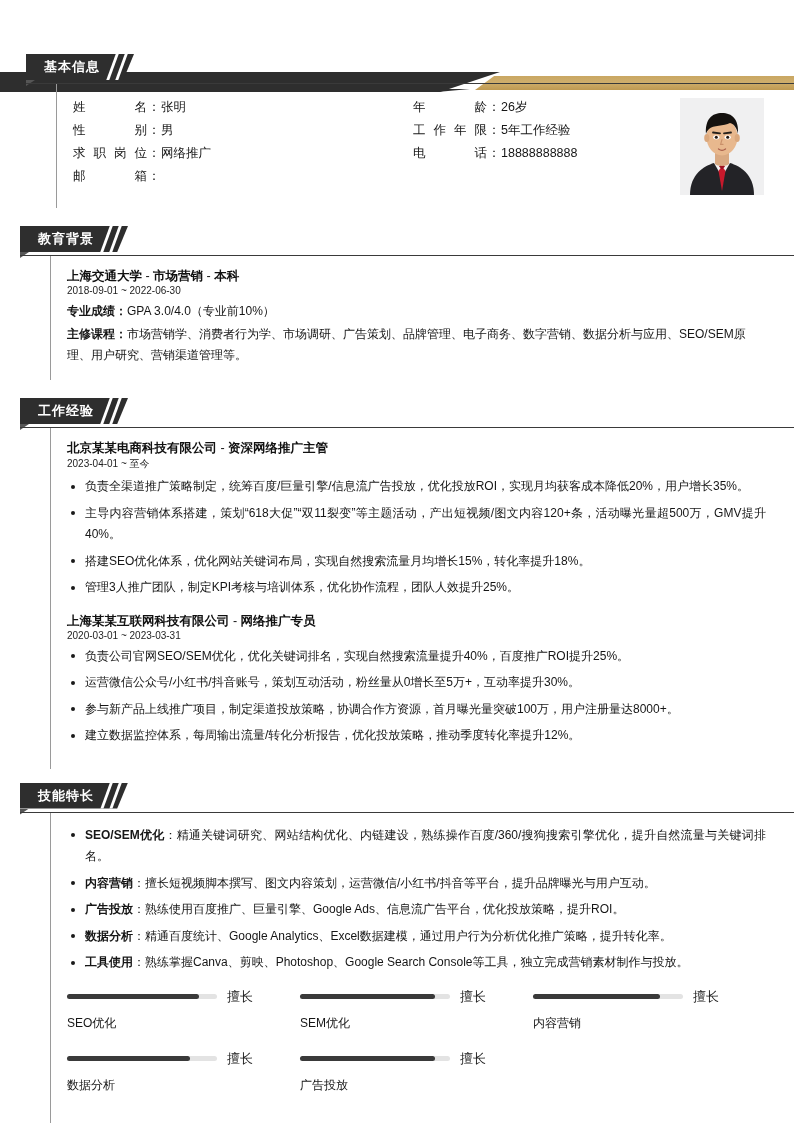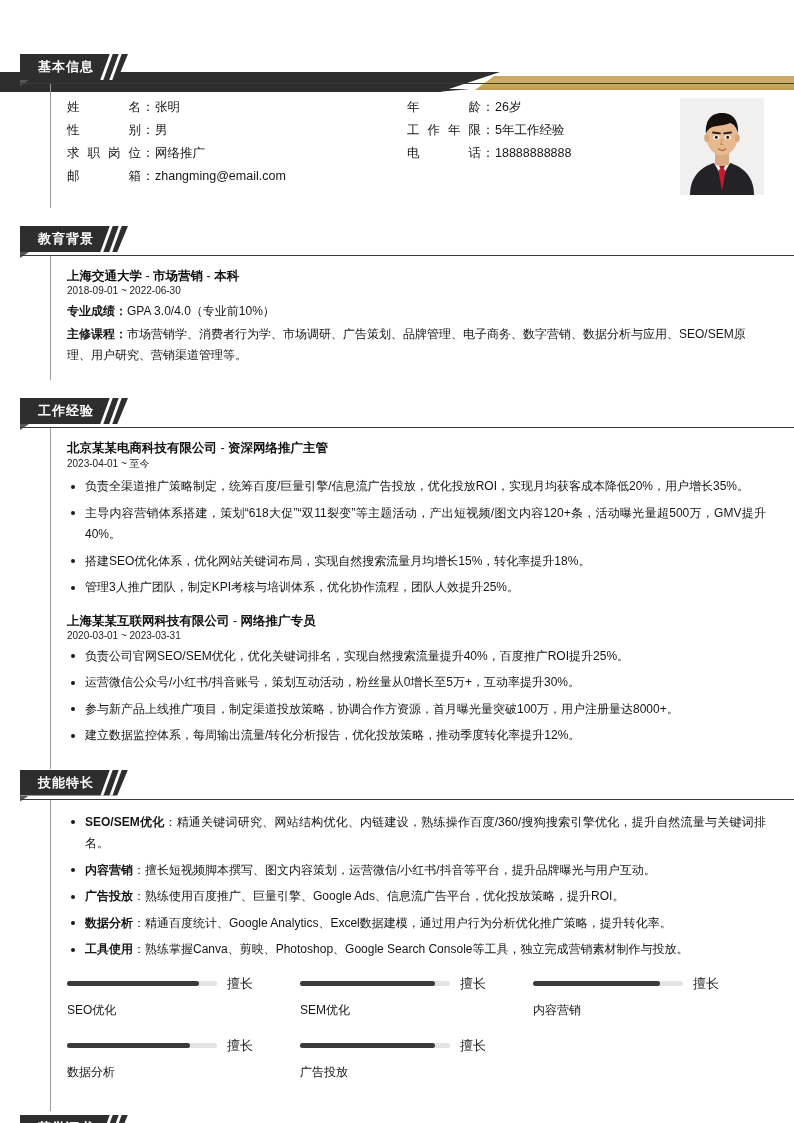--- a/index.html
+++ b/index.html
@@ -208,21 +208,21 @@
 <body>
 
 <div class="page">
 
   <div class="top-banner">
     <div class="dark"></div>
     <div class="dark-thin"></div>
     <div class="gold"></div>
   </div>
 
-  <div class="section" style="margin-top:54px;">
+  <div class="section" style="margin-top:54px;padding-left:6px;">
     <div class="sec-head">
       <div class="sec-badge">
         <span>基本信息</span>
         <span class="stripe" style="right:20px;"></span>
         <span class="stripe" style="right:11px;"></span>
       </div>
       <div class="sec-fold"></div>
       <div class="sec-rule"></div>
     </div>
     <div class="sec-body">
@@ -239,21 +239,20 @@
             <span class="info-value">男</span>
           </div>
           <div class="info-row">
             <span class="info-label">求职岗位</span>
             <span class="info-colon">：</span>
             <span class="info-value">网络推广</span>
           </div>
           <div class="info-row">
             <span class="info-label">邮箱</span>
             <span class="info-colon">：</span>
-            <span class="info-value">zhangming@email.com</span>
           </div>
         </div>
         <div class="info-col second">
           <div class="info-row">
             <span class="info-label">年龄</span>
             <span class="info-colon">：</span>
             <span class="info-value">26岁</span>
           </div>
           <div class="info-row">
             <span class="info-label">工作年限</span>
@@ -368,21 +367,21 @@
           <li>负责公司官网SEO/SEM优化，优化关键词排名，实现自然搜索流量提升40%，百度推广ROI提升25%。</li>
           <li>运营微信公众号/小红书/抖音账号，策划互动活动，粉丝量从0增长至5万+，互动率提升30%。</li>
           <li>参与新产品上线推广项目，制定渠道投放策略，协调合作方资源，首月曝光量突破100万，用户注册量达8000+。</li>
           <li>建立数据监控体系，每周输出流量/转化分析报告，优化投放策略，推动季度转化率提升12%。</li>
         </ul>
       </div>
 
     </div>
   </div>
 
-  <div class="section" style="margin-top:1px;">
+  <div class="section" style="margin-top:14px;">
     <div class="sec-head">
       <div class="sec-badge">
         <span>技能特长</span>
         <span class="stripe" style="right:20px;"></span>
         <span class="stripe" style="right:11px;"></span>
       </div>
       <div class="sec-fold"></div>
       <div class="sec-rule"></div>
     </div>
     <div class="sec-body">

